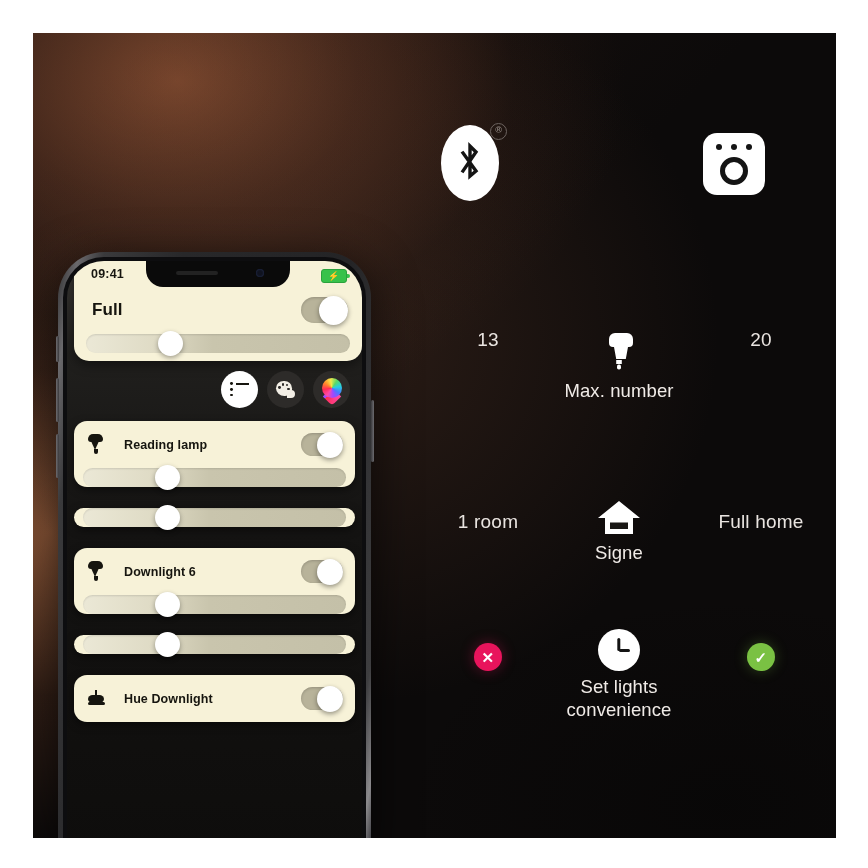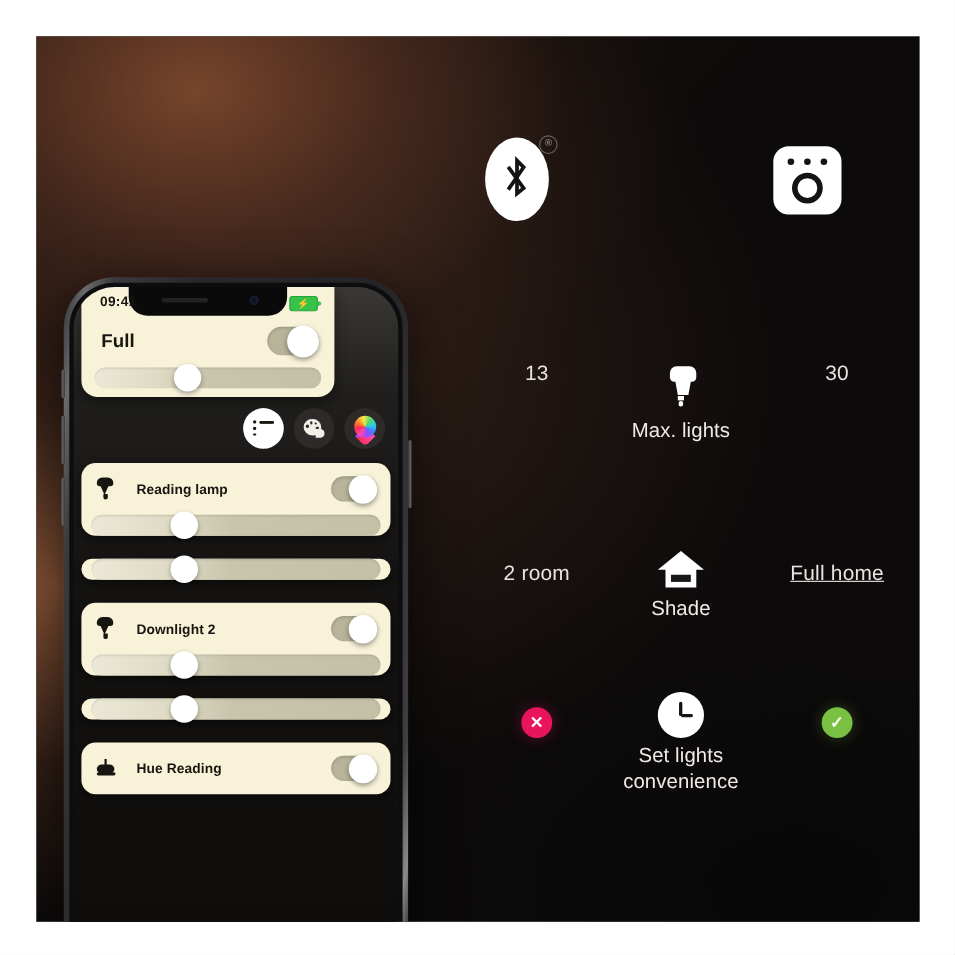--- a/index.html
+++ b/index.html
@@ -62,21 +62,21 @@
   .btn-s{position:absolute;left:-2.5px;width:3px;border-radius:3px;background:linear-gradient(90deg,#6d6c70,#3a393c);}
   .btn-s.a{top:84px;height:26px;}
   .btn-s.b{top:126px;height:44px;}
   .btn-s.c{top:182px;height:44px;}
   .btn-r{position:absolute;right:-2.5px;top:148px;width:3px;height:62px;border-radius:3px;background:linear-gradient(270deg,#6d6c70,#3a393c);}
 
   .screen{position:absolute;left:9px;top:9px;width:295px;height:591px;border-radius:37px 37px 0 0;overflow:hidden;
     background:linear-gradient(180deg,#3a3835 0%,#201f1d 16%,#141312 46%,#0e0d0c 100%);}
 
   
-  .homecard{position:absolute;left:7px;top:0;width:230px;height:100px;background:#f7f2d8;
+  .homecard{position:absolute;left:7px;top:0;width:288px;height:100px;background:#f7f2d8;
             border-radius:0 0 15px 15px;box-shadow:0 4px 12px rgba(0,0,0,.45);text-align:center;}
   .notch{position:absolute;left:50%;transform:translateX(-50%);top:0;width:144px;height:26px;background:#0a0a0a;
          border-radius:0 0 17px 17px;}
   .notch .spk{position:absolute;left:30px;top:10px;width:42px;height:4px;border-radius:3px;background:#222;}
   .notch .cam{position:absolute;right:26px;top:8px;width:8px;height:8px;border-radius:50%;background:#10131f;
               box-shadow:inset 0 0 2px #2b3a66;}
   .statusbar{position:absolute;left:0;top:5px;width:100%;height:20px;}
   .sb-time{position:absolute;left:17px;top:1px;font-size:12.5px;font-weight:700;color:#16150f;letter-spacing:.2px;}
   .sb-arrow{position:absolute;left:63px;top:4px;width:0;height:0;}
   .sb-batt{position:absolute;right:15px;top:3px;width:24px;height:12px;border-radius:3px;background:#37c24a;
@@ -196,37 +196,37 @@
     <div class="cmp" style="top:296px;">
       <div class="left">13</div>
       <div class="center">
         <div class="ico">
           <svg width="32" height="44" viewBox="0 0 32 44">
             <path d="M8 2 h16 a6 6 0 0 1 6 6 v4 a4 4 0 0 1 -4 4 h-1 l-2.2 12 h-9.6 L11 16 h-1 a4 4 0 0 1 -4 -4 v-4 a6 6 0 0 1 6 -6 z" fill="#fff"></path>
             <rect x="13.2" y="29" width="5.6" height="4" fill="#fff"></rect>
             <rect x="14" y="33.6" width="4" height="5" rx="1.8" fill="#fff"></rect>
           </svg>
         </div>
-        <div class="cap">Max. lights</div>
-      </div>
-      <div class="right">30</div>
+        <div class="cap">Max. number</div>
+      </div>
+      <div class="right">20</div>
     </div>
 
     <div class="cmp" style="top:458px;">
-      <div class="left" style="top:20px;">2 room</div>
+      <div class="left" style="top:20px;">1 room</div>
       <div class="center">
         <div class="ico">
           <svg width="44" height="38" viewBox="0 0 44 38">
             <path d="M22 2 L43 19 L36 19 L36 35 L8 35 L8 19 L1 19 Z" fill="#fff"></path>
             <rect x="13" y="23.5" width="18" height="6.5" fill="#191715"></rect>
           </svg>
         </div>
-        <div class="cap">Shade</div>
-      </div>
-      <div class="right" style="top:20px;text-decoration:underline;">Full home</div>
+        <div class="cap">Signe</div>
+      </div>
+      <div class="right" style="top:20px;">Full home</div>
     </div>
 
     <div class="cmp" style="top:592px;">
       <div class="left" style="top:18px;">
         <span class="badge no">✕</span>
       </div>
       <div class="center">
         <div class="ico">
           <div class="clockface"></div>
         </div>
@@ -330,21 +330,21 @@
 
           <div class="lcard">
             <div class="row">
               <div class="licon">
                 <div class="ic-bulb">
                     <div class="cap2"></div>
                     <div class="cone"></div>
                     <div class="stem"></div>
                   </div>
               </div>
-              <div class="lname">Downlight 2</div>
+              <div class="lname">Downlight 6</div>
               <div class="tog">
                   <div class="knob"></div>
                 </div>
             </div>
             <div class="slider">
                 <div class="knob"></div>
               </div>
           </div>
 
           <div class="lcard">
@@ -355,21 +355,21 @@
 
           <div class="lcard">
             <div class="row">
               <div class="licon">
                 <div class="ic-pend">
                     <div class="wire"></div>
                     <div class="bell"></div>
                     <div class="rim"></div>
                   </div>
               </div>
-              <div class="lname">Hue Reading</div>
+              <div class="lname">Hue Downlight</div>
               <div class="tog">
                   <div class="knob"></div>
                 </div>
             </div>
           </div>
 
         </div>
         <div class="fadebottom"></div>
       </div>
     </div>

